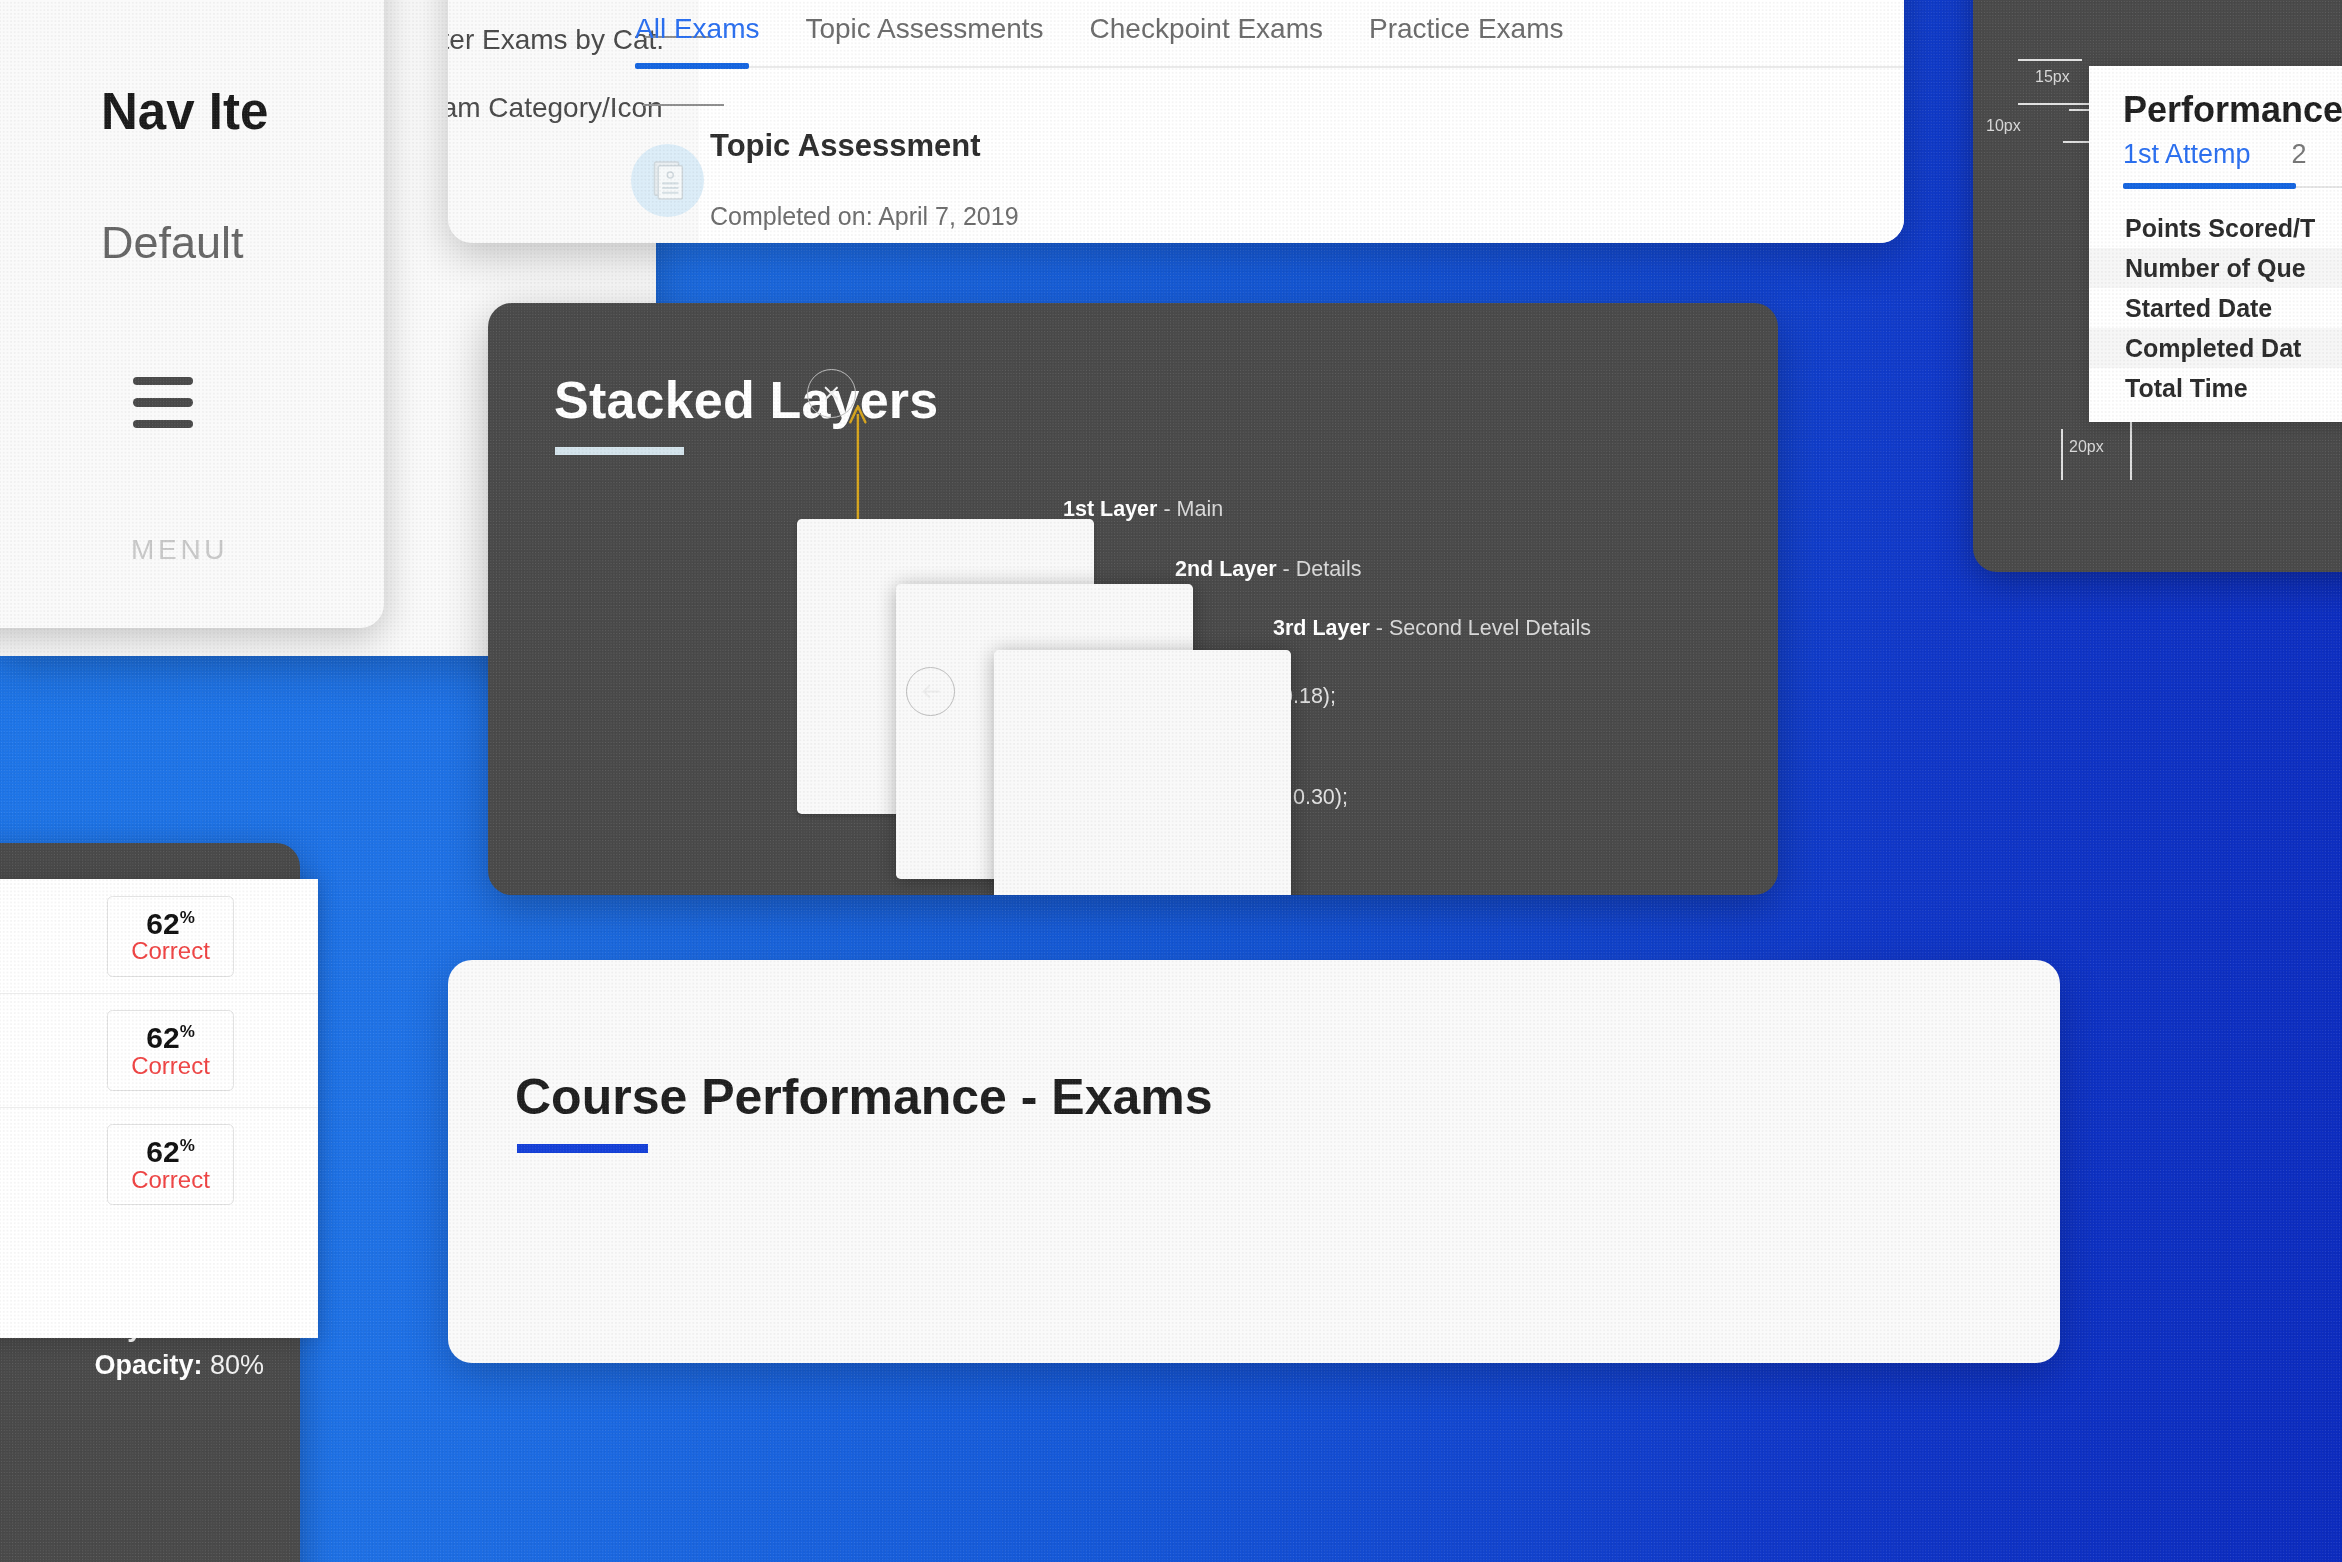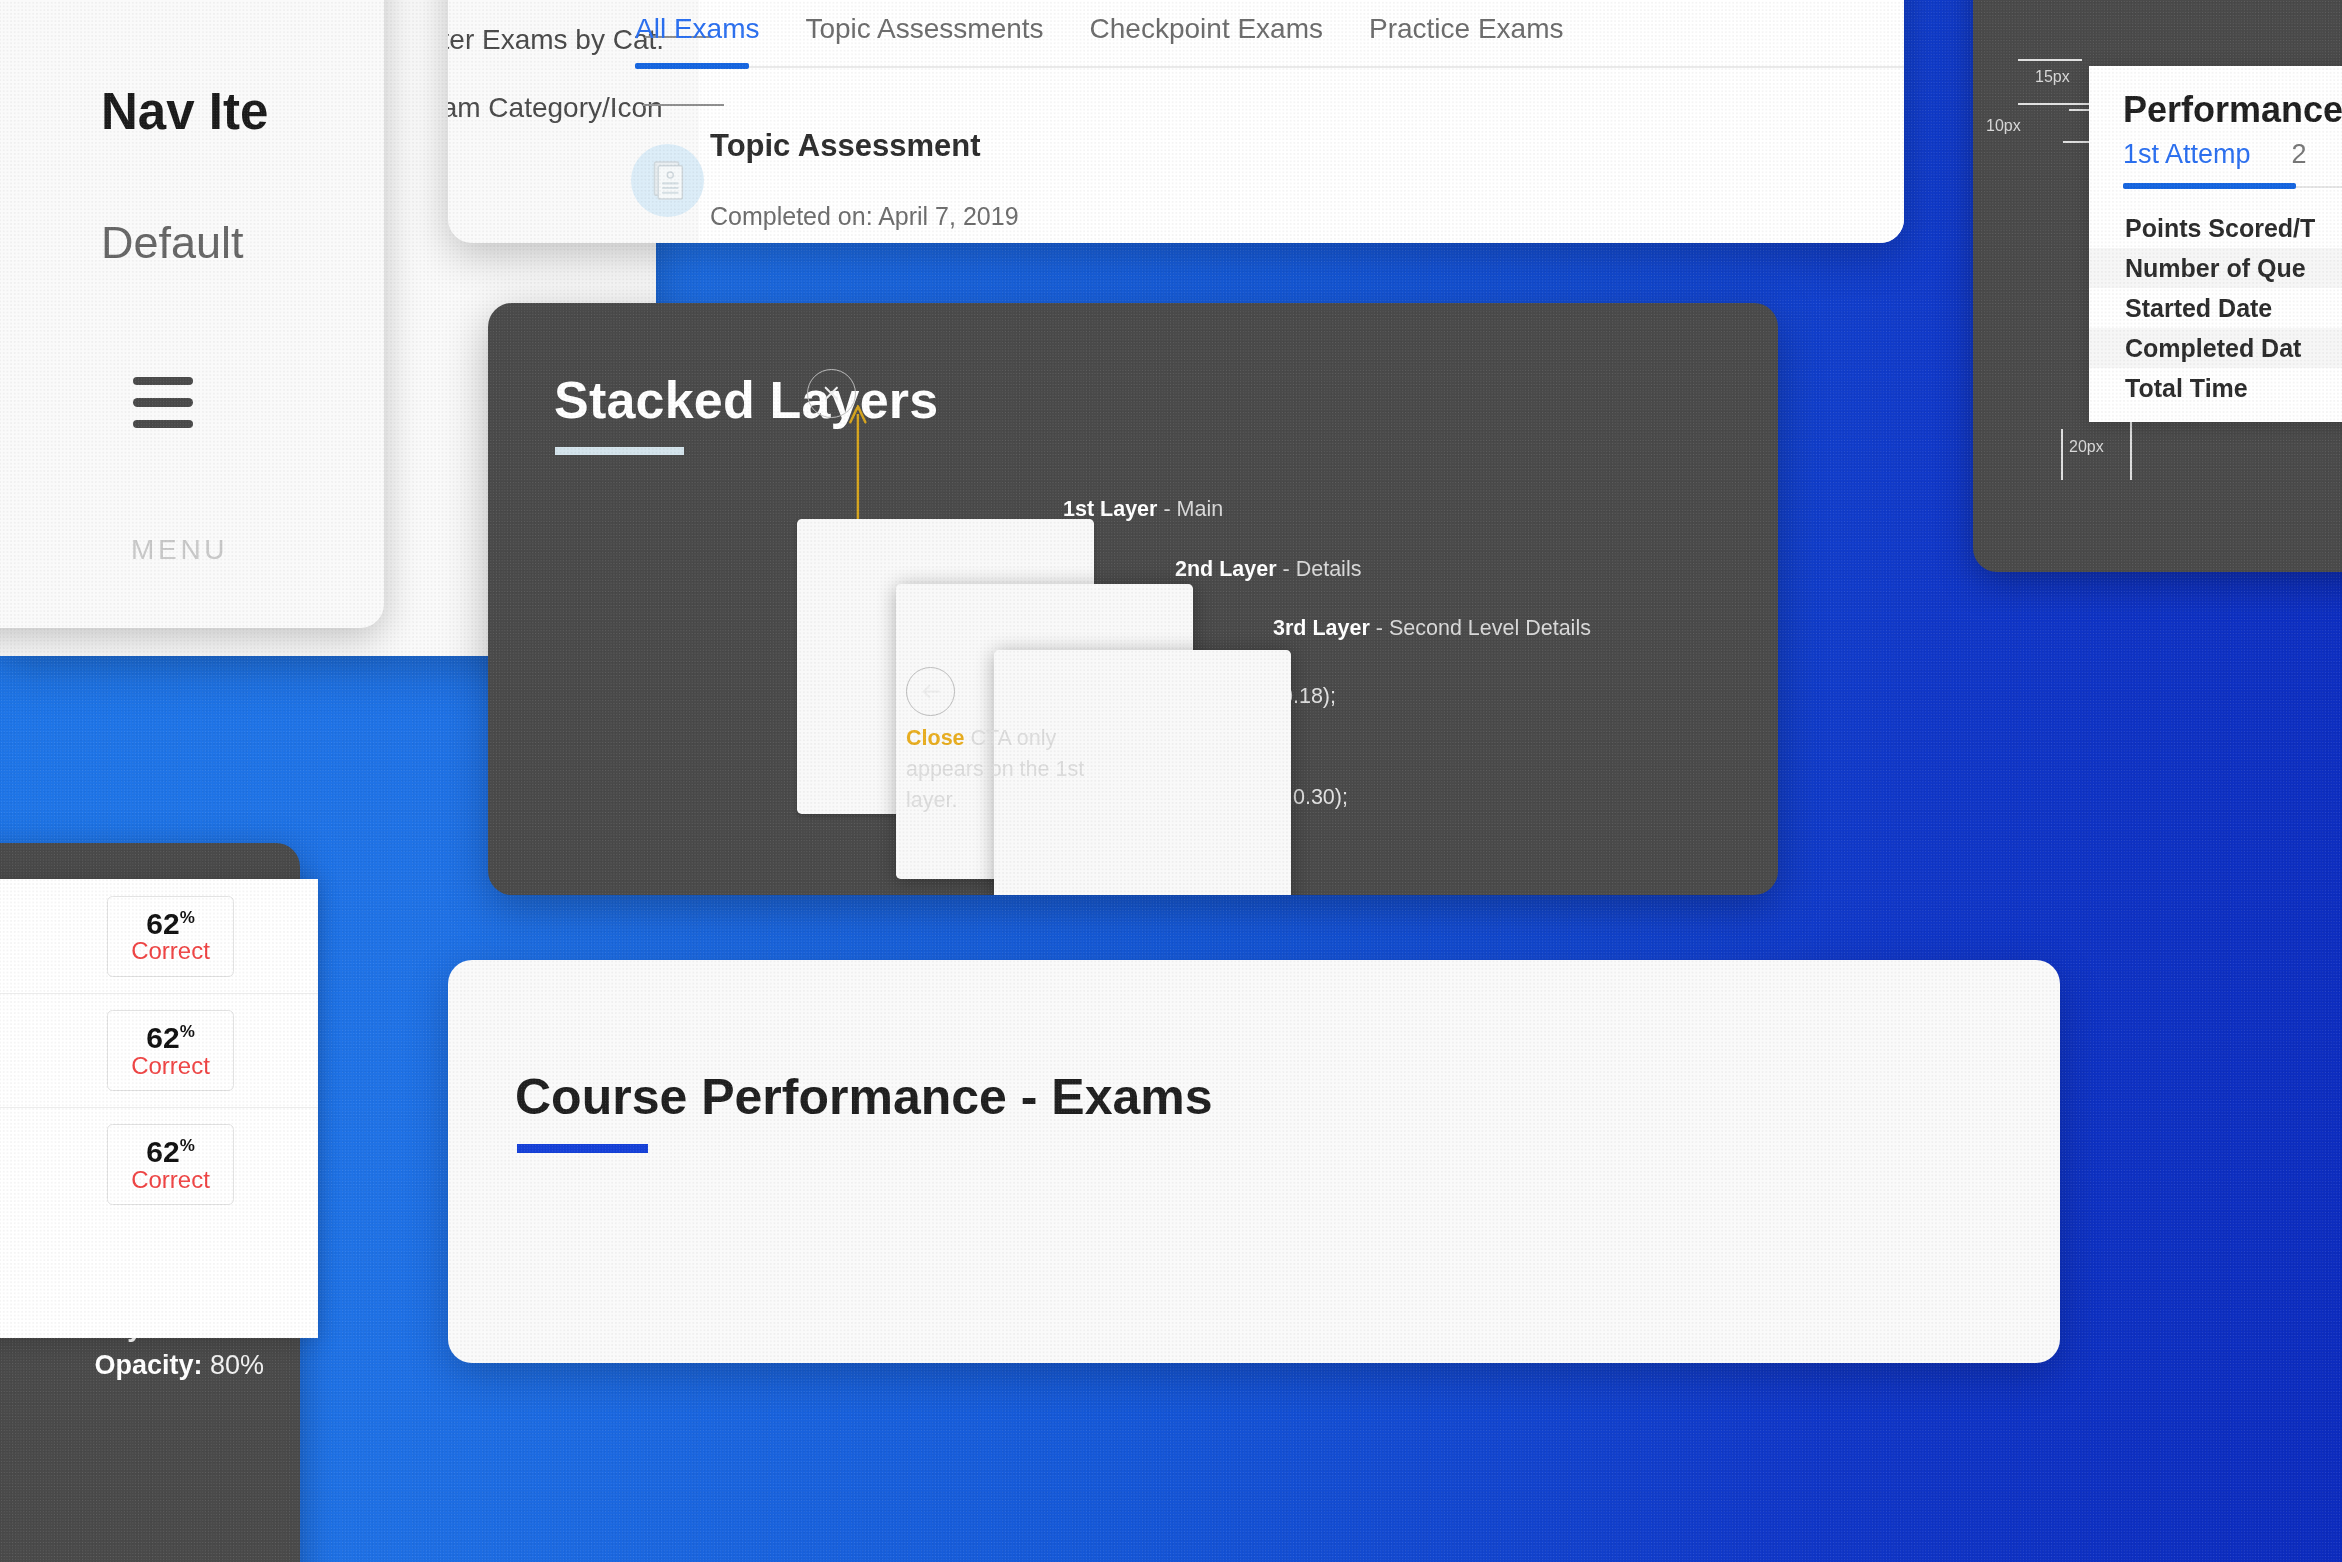--- a/index.html
+++ b/index.html
@@ -461,23 +461,20 @@
       <path d="M34 332 C34 332, 55 332, 70 318 C84 304, 85 290, 85 262 L85 18" fill="none" stroke="#d6a41c" stroke-width="2.6"></path>
       <path d="M85 10 L77 27 M85 10 L93 27" fill="none" stroke="#d6a41c" stroke-width="2.6" stroke-linecap="round"></path>
     </svg>
 
     <div class="circle-btn" id="back-btn">
       <svg width="22.5" height="19" viewBox="0 0 24 20" aria-hidden="true">
         <path d="M21 10 L5 10 M11 4 L5 10 L11 16" fill="none" stroke="#ededed" stroke-width="2.1" stroke-linecap="round" stroke-linejoin="round"></path>
       </svg>
     </div>
 
-    <div id="cta-note">
-      <b>Close</b><span> CTA only appears on the 1st layer.</span>
-    </div>
 
     <div class="css-spec" id="spec-1">
       <div><b>1st Layer:</b></div>
       <div>background: #F9F9F9;</div>
       <div>box-shadow: 0 3px 6px 0 rgba(0,0,0,0.18);</div>
     </div>
 
     <div class="css-spec" id="spec-2">
       <div><b>2nd &amp; 3rd Layer:</b></div>
       <div>background: #F9F9F9;</div>

